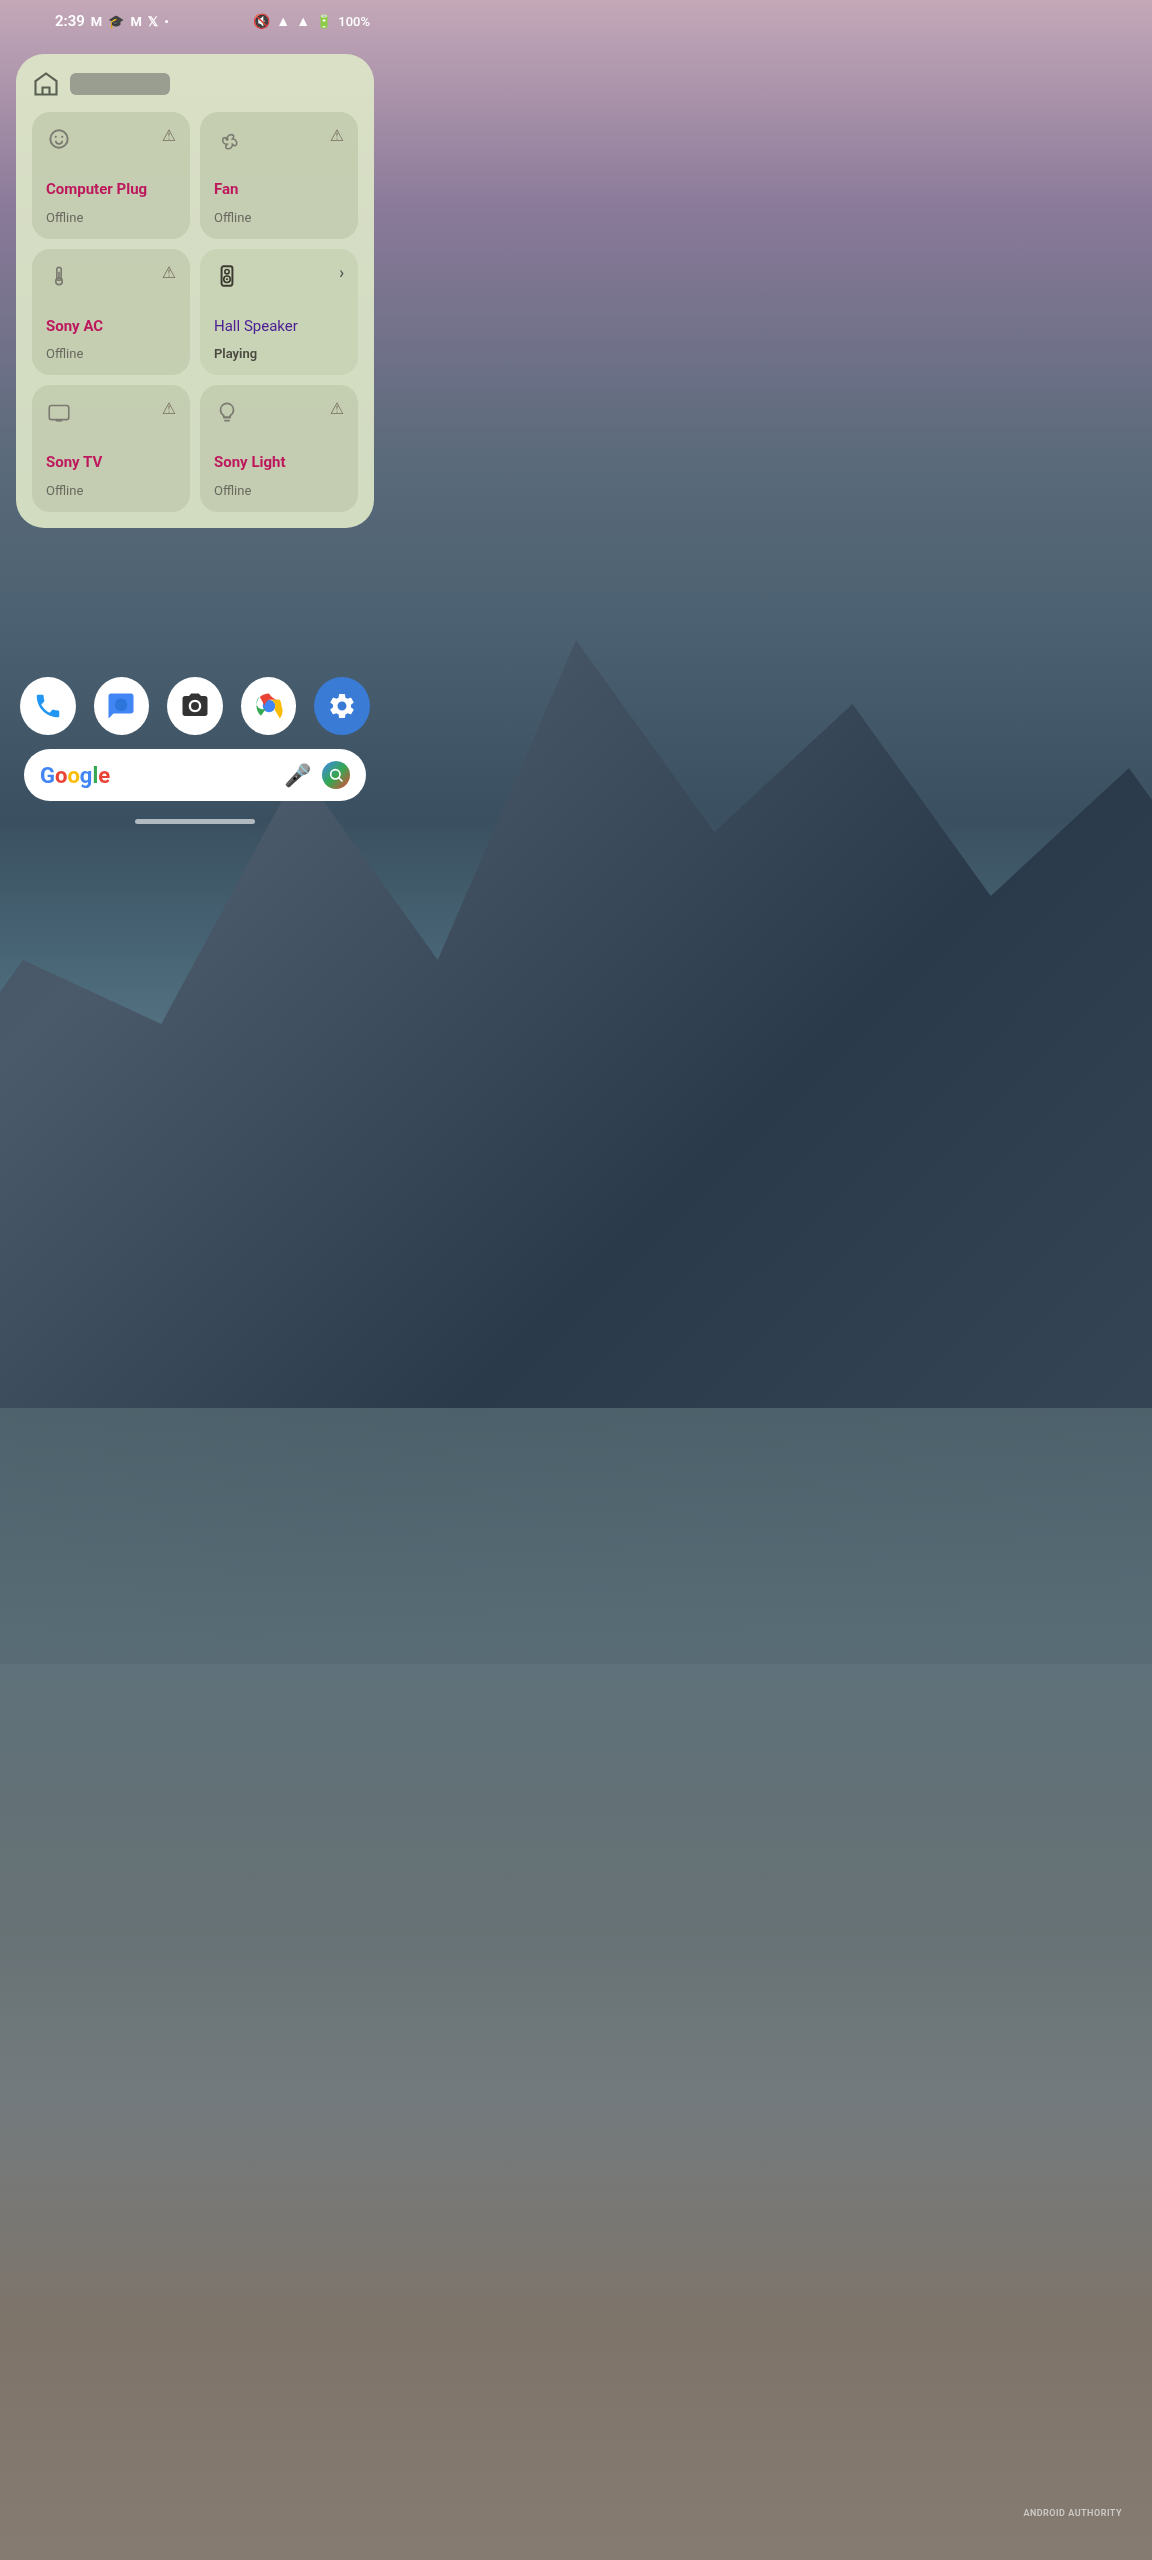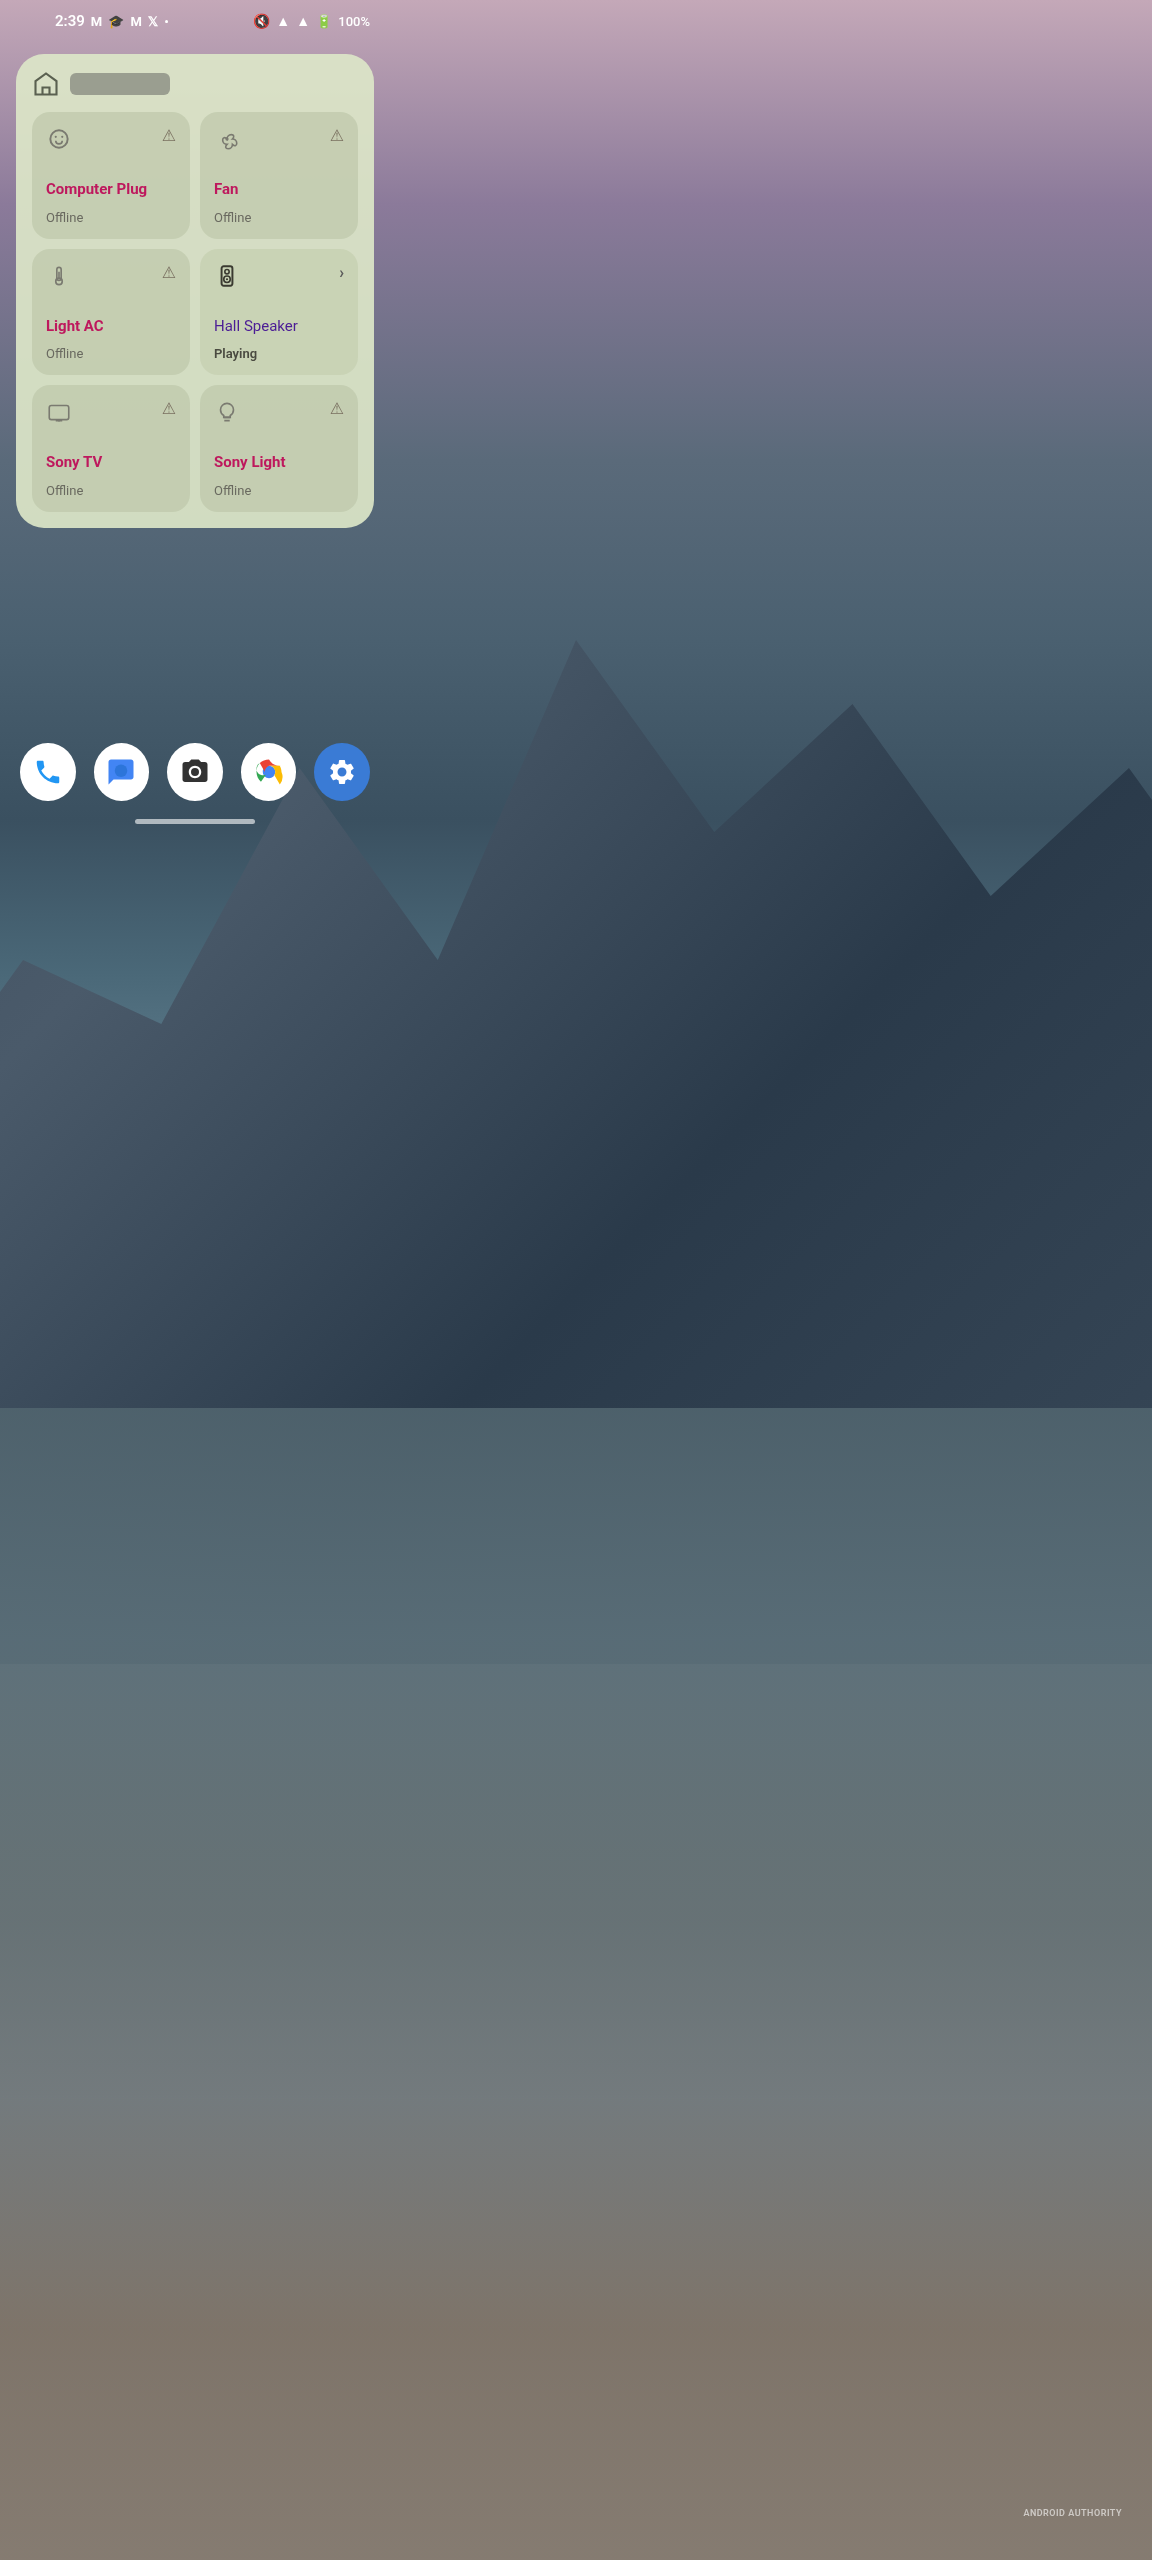--- a/index.html
+++ b/index.html
@@ -362,21 +362,21 @@
 
       <div class="device-card">
         <div class="device-card-top">
           <svg width="26" height="26" viewBox="0 0 24 24" fill="none">
             <rect x="10" y="4" width="4" height="12" rx="2" stroke="#7a7a70" stroke-width="1.5" fill="none"></rect>
             <circle cx="12" cy="17" r="3" stroke="#7a7a70" stroke-width="1.5" fill="none"></circle>
             <path d="M12 8v6" stroke="#7a7a70" stroke-width="1.5"></path>
           </svg>
           <span class="warning-icon">⚠</span>
         </div>
-        <div class="device-name">Light AC</div>
+        <div class="device-name">Sony AC</div>
         <div class="device-status">Offline</div>
       </div>
 
       <div class="device-card active">
         <div class="device-card-top">
           <svg width="26" height="26" viewBox="0 0 24 24" fill="none">
             <rect x="7" y="3" width="10" height="18" rx="2" stroke="#3a3a30" stroke-width="1.8" fill="none"></rect>
             <circle cx="12" cy="8" r="2" stroke="#3a3a30" stroke-width="1.5" fill="none"></circle>
             <circle cx="12" cy="15" r="3" stroke="#3a3a30" stroke-width="1.5" fill="none"></circle>
             <circle cx="12" cy="15" r="1" fill="#3a3a30"></circle>
@@ -449,18 +449,31 @@
         </svg>
       </div>
 
       <div class="dock-icon dock-settings">
         <svg width="30" height="30" viewBox="0 0 24 24" fill="white">
           <path d="M19.14 12.94c.04-.3.06-.61.06-.94 0-.32-.02-.64-.07-.94l2.03-1.58c.18-.14.23-.41.12-.61l-1.92-3.32c-.12-.22-.37-.29-.59-.22l-2.39.96c-.5-.38-1.03-.7-1.62-.94l-.36-2.54c-.04-.24-.24-.41-.48-.41h-3.84c-.24 0-.43.17-.47.41l-.36 2.54c-.59.24-1.13.57-1.62.94l-2.39-.96c-.22-.08-.47 0-.59.22L2.74 8.87c-.12.21-.08.47.12.61l2.03 1.58c-.05.3-.09.63-.09.94s.02.64.07.94l-2.03 1.58c-.18.14-.23.41-.12.61l1.92 3.32c.12.22.37.29.59.22l2.39-.96c.5.38 1.03.7 1.62.94l.36 2.54c.05.24.24.41.48.41h3.84c.24 0 .44-.17.47-.41l.36-2.54c.59-.24 1.13-.56 1.62-.94l2.39.96c.22.08.47 0 .59-.22l1.92-3.32c.12-.22.07-.47-.12-.61l-2.01-1.58zM12 15.6c-1.98 0-3.6-1.62-3.6-3.6s1.62-3.6 3.6-3.6 3.6 1.62 3.6 3.6-1.62 3.6-3.6 3.6z"></path>
         </svg>
       </div>
     </div>
 
+    <div class="search-bar">
+      <div class="search-g">
+        <span>G</span><span>o</span><span>o</span><span>g</span><span style="color:#34a853;">l</span><span style="color:#ea4335;">e</span>
+      </div>
+      <div class="search-spacer"></div>
+      <span class="search-mic">🎤</span>
+      <div class="search-lens">
+        <svg width="16" height="16" viewBox="0 0 24 24" fill="white">
+          <circle cx="11" cy="11" r="7" stroke="white" stroke-width="2.5" fill="none"></circle>
+          <path d="M16.5 16.5L21 21" stroke="white" stroke-width="2.5" stroke-linecap="round"></path>
+        </svg>
+      </div>
+    </div>
 
     <div class="home-indicator"></div>
   </div>
 </div>
 
 <div class="android-authority">ANDROID AUTHORITY</div>
 
 </body></html>

